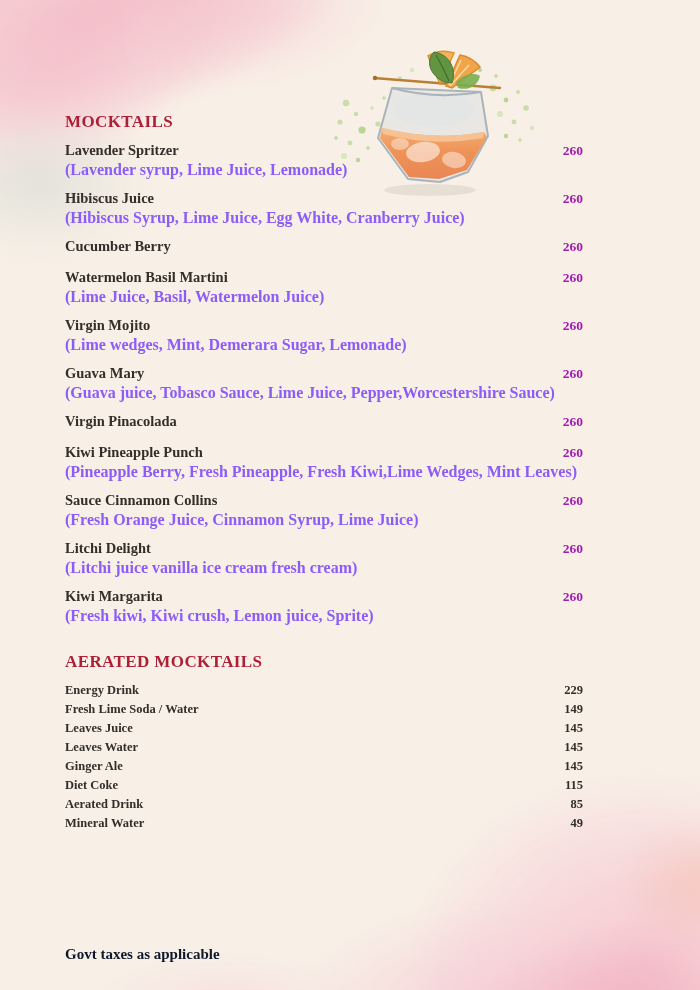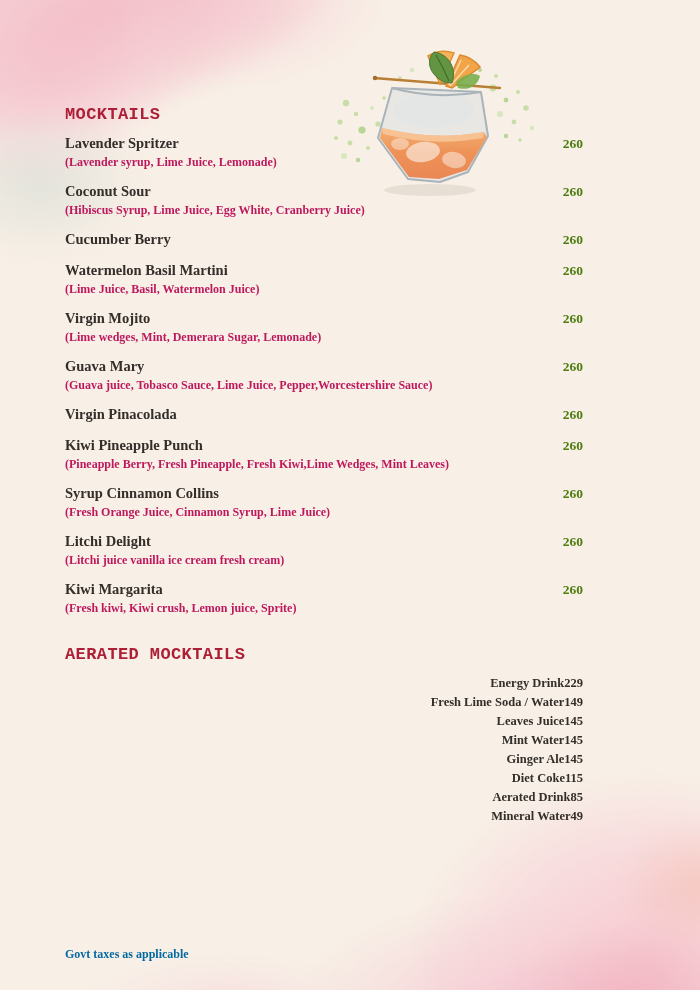--- a/index.html
+++ b/index.html
@@ -66,44 +66,44 @@
   .illustration{
     position:absolute;left:328px;top:48px;width:215px;height:155px;
   }
 
   
   .content{
     position:absolute;left:65px;top:100px;right:117px;
   }
   .section-heading{
     font-size:17px;font-weight:bold;letter-spacing:.4px;
-    color:#ad1f37;line-height:22px;margin:4px 0 7px 0;font-family:Liberation Mono, monospace;
+    color:#ad1f37;line-height:22px;margin:11px 0 7px 0;
   }
   .mocktail-item{margin-bottom:10px;}
   .item-row{
     display:flex;justify-content:space-between;align-items:baseline;
     line-height:20px;
   }
   .item-name{font-size:14.5px;font-weight:bold;color:#332e29;}
-  .item-price{font-size:13.5px;font-weight:bold;color:#4d7c0f;}
+  .item-price{font-size:13.5px;font-weight:bold;color:#a21caf;}
   .item-desc{
-    font-size:12px;font-weight:bold;color:#be185d;line-height:17px;
+    font-size:16px;font-weight:bold;color:#8b5cf6;line-height:17px;
   }
   .aerated-section{margin-top:27px;}
   .aerated-section .section-heading{margin-bottom:8px;}
   .bev-row{
-    display:flex;justify-content:flex-end;align-items:baseline;
+    display:flex;justify-content:space-between;align-items:baseline;
     line-height:19px;
   }
   .bev-name{font-size:12.5px;font-weight:bold;color:#332e29;}
   .bev-price{font-size:12.5px;font-weight:bold;color:#332e29;}
 
   .footer-note{
     position:absolute;left:65px;top:945px;
-    font-size:12px;font-weight:bold;color:#0369a1;line-height:18px;
+    font-size:15px;font-weight:bold;color:#0f172a;line-height:18px;
   }
 </style>
 </head>
 <body>
 
 <div class="page">
 
   <div class="wash wash-tl-1"></div>
   <div class="wash wash-tl-2"></div>
   <div class="wash wash-tl-3"></div>
@@ -189,21 +189,21 @@
           <div class="mocktail-item">
             <div class="item-row">
               <span class="item-name">Lavender Spritzer</span>
               <span class="item-price">260</span>
             </div>
             <div class="item-desc">(Lavender syrup, Lime Juice, Lemonade)</div>
           </div>
 
           <div class="mocktail-item">
             <div class="item-row">
-              <span class="item-name">Coconut Sour</span>
+              <span class="item-name">Hibiscus Juice</span>
               <span class="item-price">260</span>
             </div>
             <div class="item-desc">(Hibiscus Syrup, Lime Juice, Egg White, Cranberry Juice)</div>
           </div>
 
           <div class="mocktail-item">
             <div class="item-row">
               <span class="item-name">Cucumber Berry</span>
               <span class="item-price">260</span>
             </div>
@@ -243,21 +243,21 @@
           <div class="mocktail-item">
             <div class="item-row">
               <span class="item-name">Kiwi Pineapple Punch</span>
               <span class="item-price">260</span>
             </div>
             <div class="item-desc">(Pineapple Berry, Fresh Pineapple, Fresh Kiwi,Lime Wedges, Mint Leaves)</div>
           </div>
 
           <div class="mocktail-item">
             <div class="item-row">
-              <span class="item-name">Syrup Cinnamon Collins</span>
+              <span class="item-name">Sauce Cinnamon Collins</span>
               <span class="item-price">260</span>
             </div>
             <div class="item-desc">(Fresh Orange Juice, Cinnamon Syrup, Lime Juice)</div>
           </div>
 
           <div class="mocktail-item">
             <div class="item-row">
               <span class="item-name">Litchi Delight</span>
               <span class="item-price">260</span>
             </div>
@@ -287,21 +287,21 @@
             <span class="bev-name">Fresh Lime Soda / Water</span>
             <span class="bev-price">149</span>
           </div>
 
           <div class="bev-row">
             <span class="bev-name">Leaves Juice</span>
             <span class="bev-price">145</span>
           </div>
 
           <div class="bev-row">
-            <span class="bev-name">Mint Water</span>
+            <span class="bev-name">Leaves Water</span>
             <span class="bev-price">145</span>
           </div>
 
           <div class="bev-row">
             <span class="bev-name">Ginger Ale</span>
             <span class="bev-price">145</span>
           </div>
 
           <div class="bev-row">
             <span class="bev-name">Diet Coke</span>

